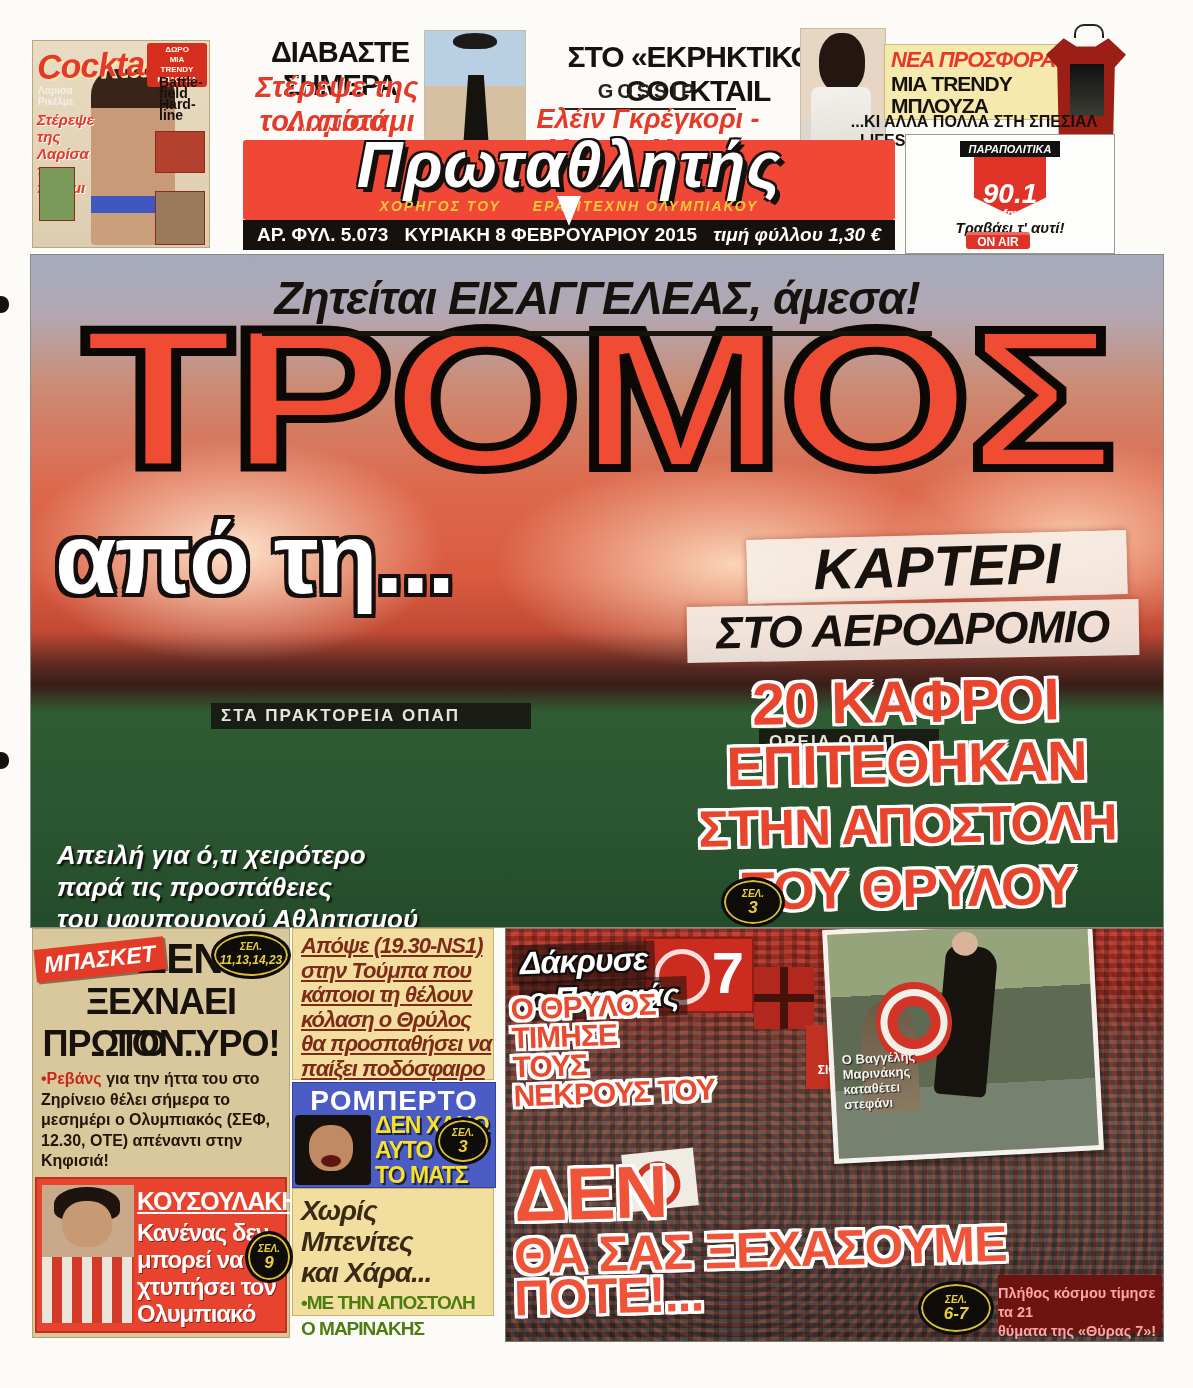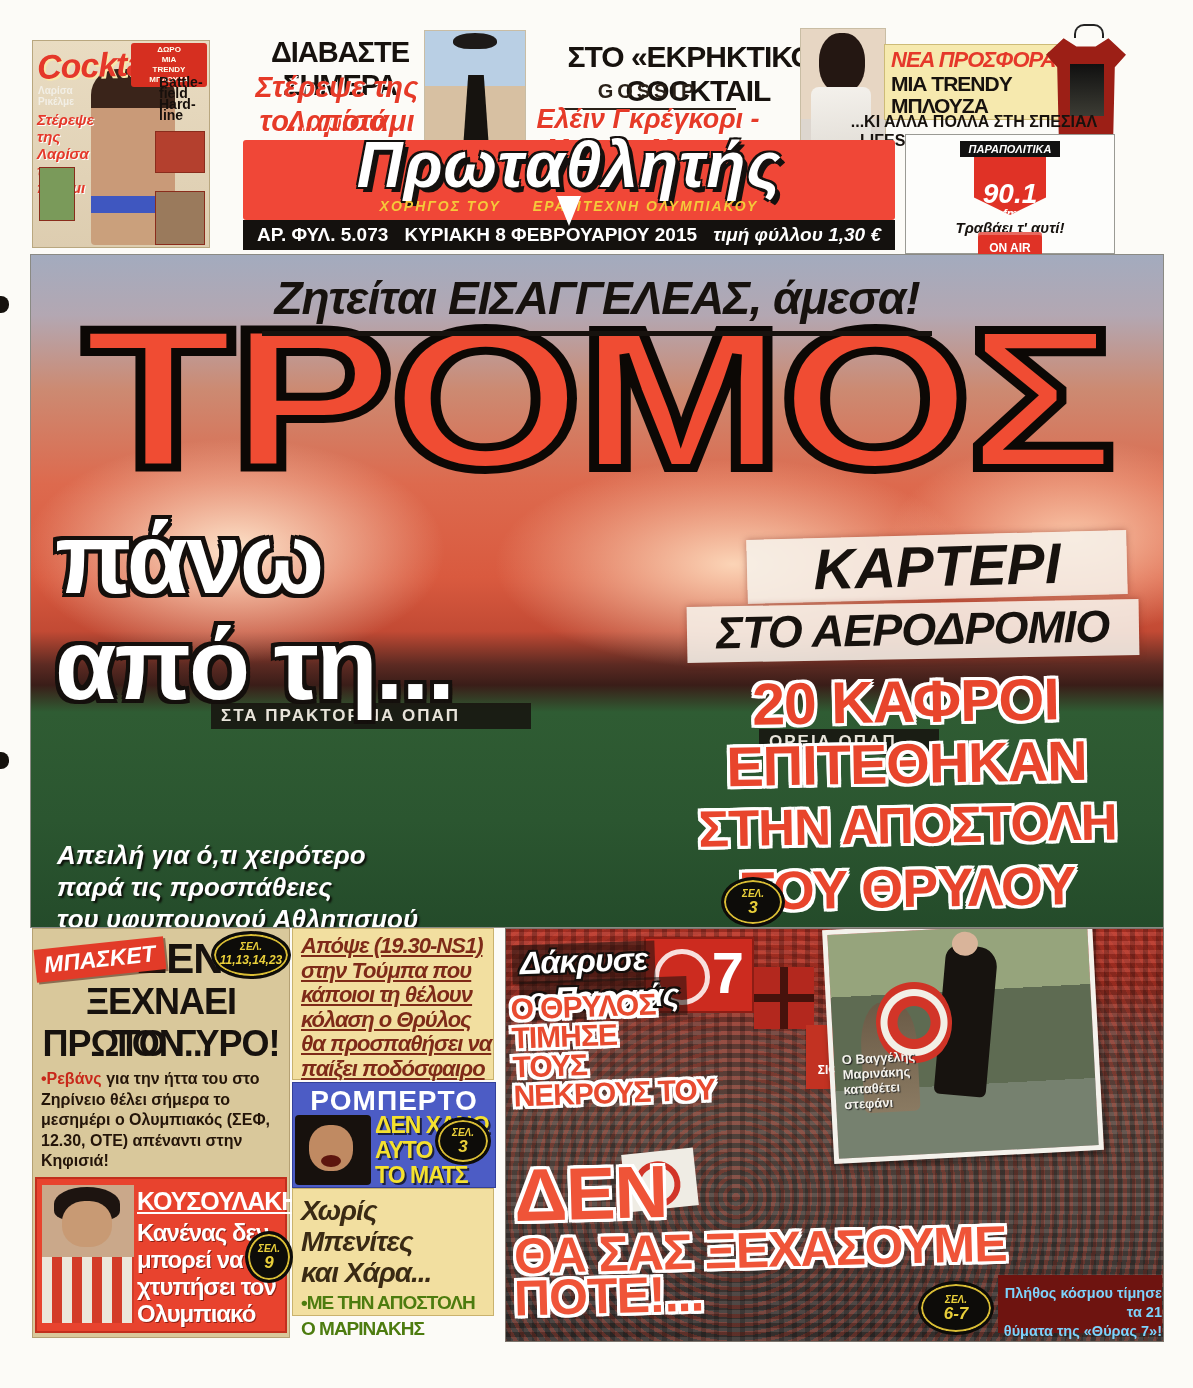--- a/index.html
+++ b/index.html
@@ -18,21 +18,21 @@
   .hole{left:0;width:9px;height:17px;background:#15110d;border-radius:0 8px 8px 0;}
   
   .cover{left:32px;top:40px;width:176px;height:206px;background:linear-gradient(180deg,#e9dcc2,#ddcdb0);
          border:1px solid #b9a77f;overflow:hidden;}
   .cover-body{position:absolute;left:58px;top:28px;width:84px;height:176px;
          background:linear-gradient(180deg,#3a241a 0 22%,#c99a78 22% 72%,#3f57c0 72% 82%,#caa07c 82% 100%);
          border-radius:26px 26px 4px 4px;}
   .cover-title{position:absolute;left:4px;top:4px;width:168px;color:#e5382a;font-weight:bold;font-style:italic;
          font-size:34px;letter-spacing:-1px;text-shadow:2px 2px 0 #f7e8ab;transform:rotate(-2deg);}
   .cover-gift{position:absolute;right:2px;top:2px;width:44px;background:#d62f20;color:#ffe;font-size:8px;
-         font-weight:bold;text-align:center;padding:2px 16px;border-radius:3px;line-height:10px;}
+         font-weight:bold;text-align:center;padding:2px 8px;border-radius:3px;line-height:10px;}
   .cover-name{position:absolute;left:5px;top:44px;color:#f2efe6;font-size:10px;font-weight:bold;line-height:11px;}
   .cover-lines{position:absolute;left:4px;top:70px;color:#e5382a;font-weight:bold;font-style:italic;
          font-size:15px;line-height:17px;text-shadow:1px 1px 0 #fff;}
   .cover-side{position:absolute;right:4px;top:36px;width:46px;color:#17100c;font-size:14px;font-weight:bold;line-height:11px;}
   .cover-chip{position:absolute;background:#b4402e;border:1px solid #8a2c1c;}
   .read-kicker{left:212px;top:36px;width:256px;color:#17120e;font-size:29px;font-weight:bold;letter-spacing:-1px;}
   .read-l{left:206px;top:70px;width:262px;color:#e63a28;font-size:29px;font-weight:bold;font-style:italic;
           text-shadow:1px 1px 0 #fff;line-height:34px;}
   .model{border:1px solid #c9bda4;}
   .model1{left:424px;top:30px;width:100px;height:162px;
@@ -59,22 +59,22 @@
   .promo-sub{left:848px;top:112px;width:252px;color:#17120e;font-size:16px;font-weight:bold;line-height:19px;}
   .radio{left:905px;top:134px;width:208px;height:118px;background:#fdfdfb;border:1px solid #9a9a94;}
   .radio-brand{position:absolute;left:54px;top:6px;width:100px;background:#111;color:#fff;font-size:11px;
                font-weight:bold;font-style:italic;text-align:center;padding:2px 0;}
   .radio-shield{position:absolute;left:68px;top:22px;width:72px;height:58px;background:#e03226;
                clip-path:polygon(0 0,100% 0,100% 70%,50% 100%,0 70%);text-align:center;color:#fff;}
   .radio-freq{font-size:28px;font-weight:bold;font-style:italic;line-height:30px;margin-top:22px;}
   .radio-fm{font-size:12px;font-weight:bold;font-style:italic;line-height:10px;}
   .radio-slogan{position:absolute;left:0;top:84px;width:100%;text-align:center;color:#17120e;
                font-size:15px;font-weight:bold;font-style:italic;}
-  .radio-onair{position:absolute;left:72px;top:100px;width:64px;background:#e03226;color:#fff;font-size:12px;
-               font-weight:bold;text-align:center;border-radius:3px;padding:6px 0;box-shadow:0 -3px 0 #e8695f;}
+  .radio-onair{position:absolute;left:60px;top:100px;width:64px;background:#e03226;color:#fff;font-size:12px;
+               font-weight:bold;text-align:center;border-radius:3px;padding:0 0;box-shadow:0 -3px 0 #e8695f;}
   
   .mast-red{left:243px;top:140px;width:652px;height:80px;background:#f04737;border-radius:3px;}
   .mast-logo{left:243px;top:128px;width:652px;color:#fff;font-size:64px;font-weight:bold;font-style:italic;
              letter-spacing:1px;text-shadow:5px 5px 0 #14100e,-2px -2px 0 #14100e,2px -2px 0 #14100e,
              -2px 2px 0 #14100e,2px 2px 0 #14100e;z-index:6;}
   .mast-tag{left:243px;top:198px;width:652px;display:flex;justify-content:center;gap:32px;z-index:7;
             color:#f5c93a;font-size:14px;font-weight:bold;font-style:italic;letter-spacing:2px;}
   .mast-tri{position:absolute;left:50%;margin-left:-12px;top:-2px;width:24px;height:30px;background:#fff;
             clip-path:polygon(0 0,100% 0,50% 100%);filter:drop-shadow(2px 2px 0 #14100e);}
   .mast-bar{left:243px;top:220px;width:652px;height:30px;background:#14110e;display:flex;align-items:center;
@@ -176,21 +176,21 @@
   .in-cap{position:absolute;left:8px;top:118px;color:#f4f2ec;font-size:13px;font-weight:bold;line-height:15px;
           text-shadow:1px 1px 1px #222;}
   .dak{position:absolute;z-index:3;color:#fff;font-size:32px;font-weight:bold;font-style:italic;letter-spacing:-1px;
        background:rgba(25,16,12,.55);padding:0 8px 2px;transform:rotate(-2deg);}
   .thr{position:absolute;left:6px;top:62px;z-index:3;color:#e84b30;font-weight:bold;font-size:30px;line-height:29px;
        letter-spacing:-1px;transform:rotate(-2deg);}
   .whiteflag{position:absolute;left:118px;top:222px;width:72px;height:58px;background:#efece4;transform:rotate(-6deg);z-index:1;}
   .wf-ring{position:absolute;left:10px;top:10px;width:34px;height:34px;border:6px solid #d23528;border-radius:50%;}
   .den{position:absolute;left:8px;z-index:3;color:#ef5438;font-weight:bold;letter-spacing:-1px;transform:rotate(-1.5deg);}
   .mem-cap{position:absolute;left:492px;top:346px;width:164px;height:58px;background:#6e1410;z-index:5;
-           color:#7dd3fc;font-size:14.5px;font-weight:bold;text-align:right;line-height:19px;padding-top:9px;box-sizing:border-box;}
+           color:#fca5a5;font-size:14.5px;font-weight:bold;text-align:left;line-height:19px;padding-top:9px;box-sizing:border-box;}
 </style>
 </head>
 <body>
 
 <div id="page">
 
   <div class="abs hole" style="top:296px"></div>
   <div class="abs hole" style="top:752px"></div>
 
   <div class="abs cover">
@@ -282,21 +282,20 @@
     <div class="ad-strip" style="left:728px;top:474px;width:160px">ΟΡΕΙΑ ΟΠΑΠ</div>
 
     <div class="kicker c">
       <span>Ζητείται ΕΙΣΑΓΓΕΛΕΑΣ, άμεσα!</span>
     </div>
     <div class="tromos">
       <span>ΤΡΟΜΟΣ</span>
     </div>
 
     <div class="left-head ob">
-      <div>πάνω</div>
       <div>από τη...</div>
     </div>
     <div class="left-sub">
       <div>Απειλή για ό,τι χειρότερο</div>
       <div>παρά τις προσπάθειες</div>
       <div>του υφυπουργού Αθλητισμού</div>
     </div>
 
     <div class="strip strip1">ΚΑΡΤΕΡΙ</div>
     <div class="strip strip2">ΣΤΟ ΑΕΡΟΔΡΟΜΙΟ</div>

